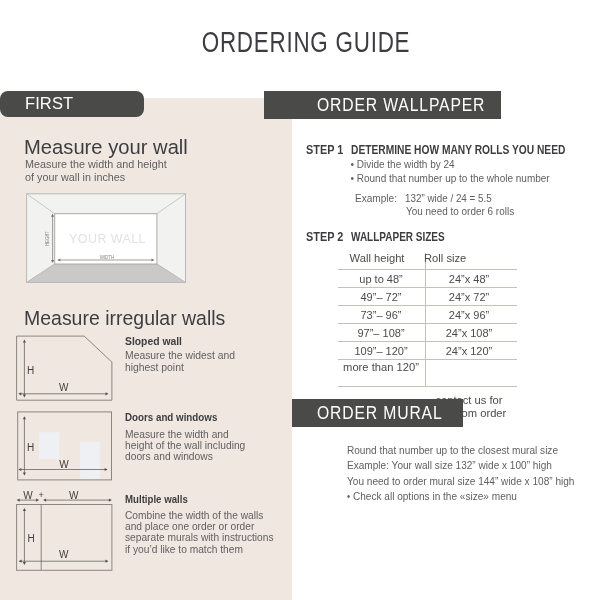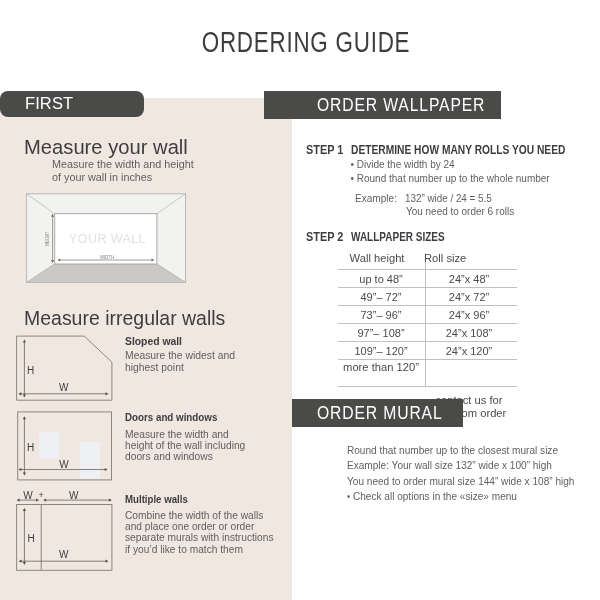--- a/index.html
+++ b/index.html
@@ -12,21 +12,21 @@
 <body>
 
 <div class="abs" style="left:0;top:98px;width:292px;height:502px;background:#f0e8e0"></div>
 
 <div class="abs hd" style="left:0;top:25.5px;width:612px;text-align:center;font-size:29px;letter-spacing:1px;transform:scaleX(0.772);transform-origin:306px 0;">ORDERING GUIDE</div>
 
 <div class="abs" style="left:0;top:91px;width:144px;height:26px;background:#4a4a48;color:#fff;font-size:16.5px;line-height:25px;padding-left:25px;box-sizing:border-box;letter-spacing:0.1px;border-radius:8px;">FIRST</div>
 
 <div class="abs hd" style="left:23.8px;top:134.7px;font-size:20.5px;transform:scaleX(0.985);transform-origin:0 0;">Measure your wall</div>
 
-<div class="abs body" style="left:25px;top:158px;font-size:10.8px;line-height:13px;margin-left:27px;">Measure the width and height<br>of your wall in inches</div>
+<div class="abs body" style="left:25px;top:158px;font-size:10.8px;line-height:13px;">Measure the width and height<br>of your wall in inches</div>
 
 <svg class="abs" style="left:26px;top:193px;" width="160" height="90" viewBox="0 0 160 90">
 
   <rect x="0.6" y="0.8" width="158.9" height="88.7" fill="#f2f2f1" stroke="#b9b9b7" stroke-width="1"></rect>
 
   <path d="M0.6,0.8 L28.7,20.7 M159.5,0.8 L130.9,20.7 M0.6,89.5 L28.7,71 M159.5,89.5 L130.9,71" stroke="#bcbcba" stroke-width="0.8" fill="none"></path>
 
   <polygon points="28.7,71 130.9,71 159.5,89.5 0.6,89.5" fill="#cac9c7" stroke="#b9b9b7" stroke-width="0.8"></polygon>
 
   <rect x="28.7" y="20.7" width="102.2" height="50.3" fill="#ffffff" stroke="#aaaaa8" stroke-width="1"></rect>

